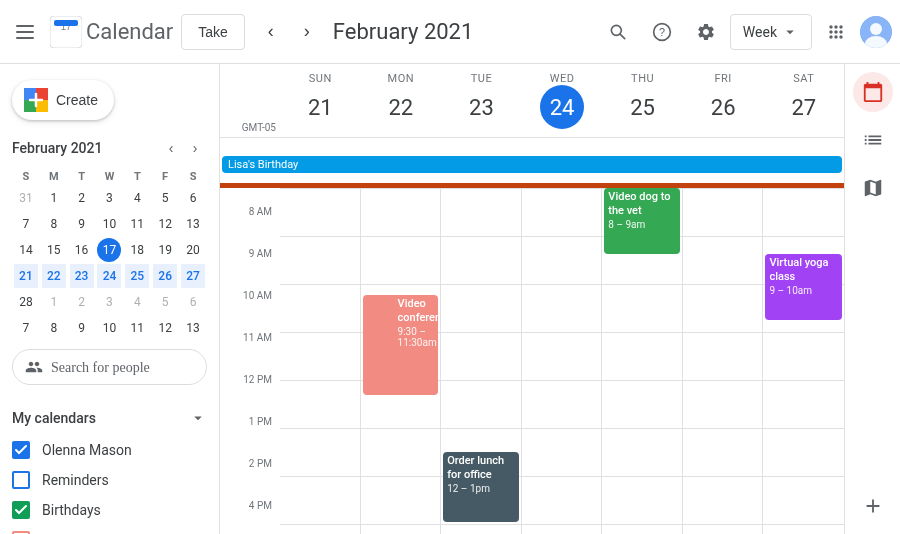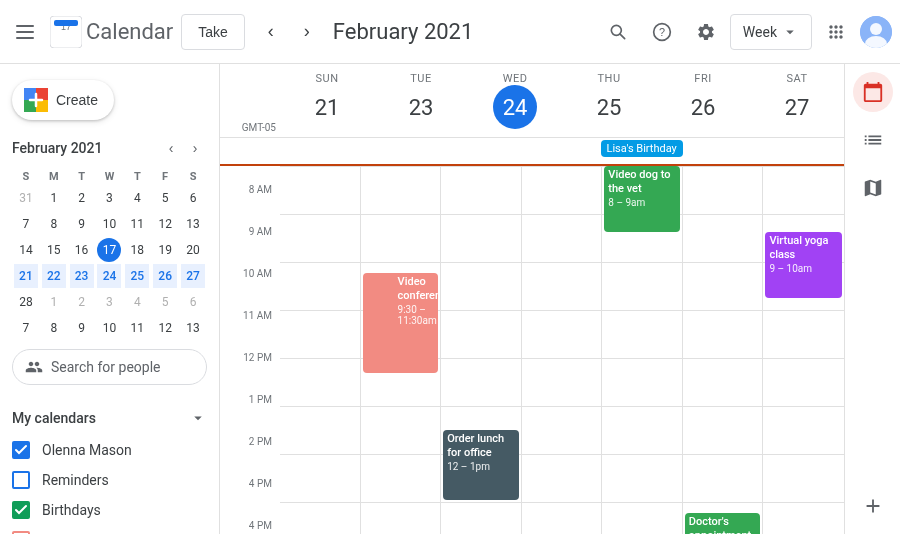--- a/index.html
+++ b/index.html
@@ -38,21 +38,21 @@
     .mini-cal-nav-btn { width: 24px; height: 24px; border-radius: 50%; border: none; background: transparent; cursor: pointer; display: flex; align-items: center; justify-content: center; color: #5f6368; font-size: 14px; }
     .mini-cal-grid { width: 100%; border-collapse: collapse; }
     .mini-cal-grid th { font-size: 11px; color: #70757a; text-align: center; padding: 2px; width: 28px; }
     .mini-cal-grid td { text-align: center; padding: 1px; }
     .mini-day { width: 24px; height: 24px; border-radius: 50%; display: inline-flex; align-items: center; justify-content: center; font-size: 12px; cursor: pointer; color: #3c4043; }
     .mini-day.today { background: #1a73e8; color: #fff; }
     .mini-day.selected-range { background: #e8f0fe; border-radius: 0; color: #1a73e8; font-weight: 500; }
     .mini-day.other-month { color: #b0b0b0; }
 
     
-    .search-people { display: flex; align-items: center; gap: 8px; margin: 8px 12px; padding: 8px 12px; border: 1px solid #dadce0; border-radius: 24px; cursor: pointer; }
+    .search-people { display: flex; align-items: flex-end; gap: 8px; margin: 8px 12px; padding: 8px 12px; border: 1px solid #dadce0; border-radius: 24px; cursor: pointer; font-family: Liberation Serif, serif; }
     .search-people-text { color: #5f6368; font-size: 14px; }
 
     
     .cal-section { margin: 8px 0; }
     .cal-section-header { display: flex; align-items: center; justify-content: space-between; padding: 8px 12px; cursor: pointer; }
     .cal-section-title { font-size: 14px; font-weight: 500; color: #3c4043; }
     .cal-item { display: flex; align-items: center; gap: 12px; padding: 6px 12px; cursor: pointer; border-radius: 0 24px 24px 0; margin-right: 8px; }
     .cal-checkbox { width: 18px; height: 18px; border-radius: 2px; border: none; display: flex; align-items: center; justify-content: center; flex-shrink: 0; }
     .cal-checkbox.checked { }
     .cal-item-label { font-size: 14px; color: #3c4043; }
@@ -62,21 +62,21 @@
     .right-icon { width: 40px; height: 40px; border-radius: 50%; display: flex; align-items: center; justify-content: center; cursor: pointer; font-size: 20px; }
     .right-icon.active { background: #e8f0fe; }
     .right-icon-add { margin-top: auto; }
     .cal-header-row { display: flex; border-bottom: 1px solid #e0e0e0; }
     .time-gutter { width: 60px; flex-shrink: 0; }
     .day-col-header { flex: 1; text-align: center; padding: 8px 0; }
     .day-name { font-size: 11px; color: #70757a; text-transform: uppercase; letter-spacing: 0.5px; }
     .day-num { font-size: 22px; font-weight: 400; color: #3c4043; border-radius: 50%; width: 44px; height: 44px; display: inline-flex; align-items: center; justify-content: center; }
     .day-num.today { background: #1a73e8; color: #fff; }
 
-    .all-day-row { display: flex; border-bottom: 2px solid #c2410c; min-height: 28px; }
+    .all-day-row { display: flex; border-bottom: 5px solid #c2410c; min-height: 28px; flex-direction: column; }
     .all-day-gutter { width: 60px; font-size: 10px; color: #70757a; padding-right: 4px; display: flex; align-items: center; justify-content: flex-end; flex-shrink: 0; }
     .all-day-col { flex: 1; padding: 2px; position: relative; }
     .all-day-event { background: #039be5; color: #fff; border-radius: 4px; padding: 2px 6px; font-size: 12px; white-space: nowrap; overflow: hidden; text-overflow: ellipsis; }
 
     .time-grid { flex: 1; overflow-y: auto; display: flex; }
     .time-col { width: 60px; flex-shrink: 0; }
     .time-label { height: 48px; display: flex; align-items: flex-start; justify-content: flex-end; padding-right: 8px; font-size: 10px; color: #70757a; margin-top: -6px; }
     .events-grid { flex: 1; display: grid; grid-template-columns: repeat(7, 1fr); position: relative; }
     .day-grid-col { border-right: 1px solid #e0e0e0; position: relative; }
     .day-grid-col:last-child { border-right: none; }
@@ -300,20 +300,24 @@
 
       <div class="cal-header-row">
         <div class="time-gutter" style="display:flex; align-items:flex-end; justify-content:flex-end; padding: 4px 4px; font-size:10px; color:#70757a;">
           <span>GMT-05</span>
         </div>
         <div class="day-col-header">
           <div class="day-name">SUN</div>
           <div class="day-num">21</div>
         </div>
         <div class="day-col-header">
+          <div class="day-name">MON</div>
+          <div class="day-num">22</div>
+        </div>
+        <div class="day-col-header">
           <div class="day-name">TUE</div>
           <div class="day-num">23</div>
         </div>
         <div class="day-col-header">
           <div class="day-name">WED</div>
           <div class="day-num today">24</div>
         </div>
         <div class="day-col-header">
           <div class="day-name">THU</div>
           <div class="day-num">25</div>

